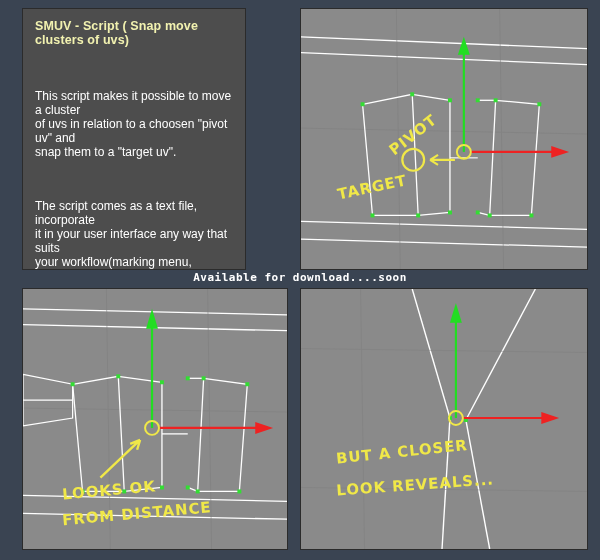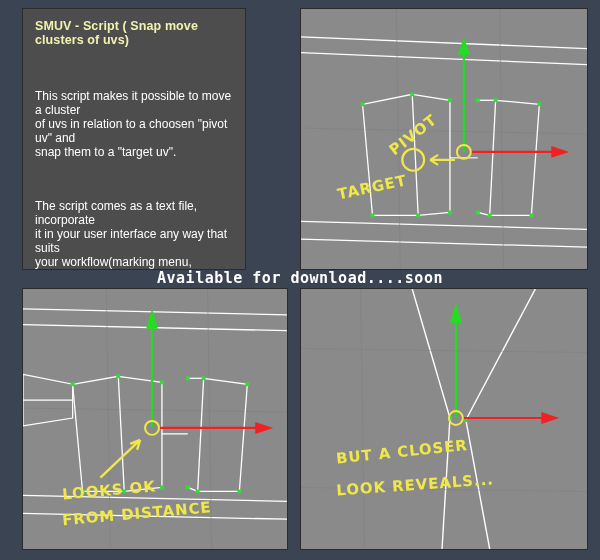--- a/index.html
+++ b/index.html
@@ -52,21 +52,21 @@
   
   .banner {
     position: absolute;
     left: 0;
     top: 268px;
     width: 600px;
     height: 20px;
     text-align: center;
     color: #ffffff;
     font-family: "DejaVu Sans Mono", monospace;
-    font-size: 15px;
+    font-size: 11px;
     font-weight: bold;
     letter-spacing: 0.5px;
     line-height: 20px;
   }
 
   
   .vp { position: absolute; left: 0; top: 0; width: 100%; height: 100%; }
 
   
   .hand {

